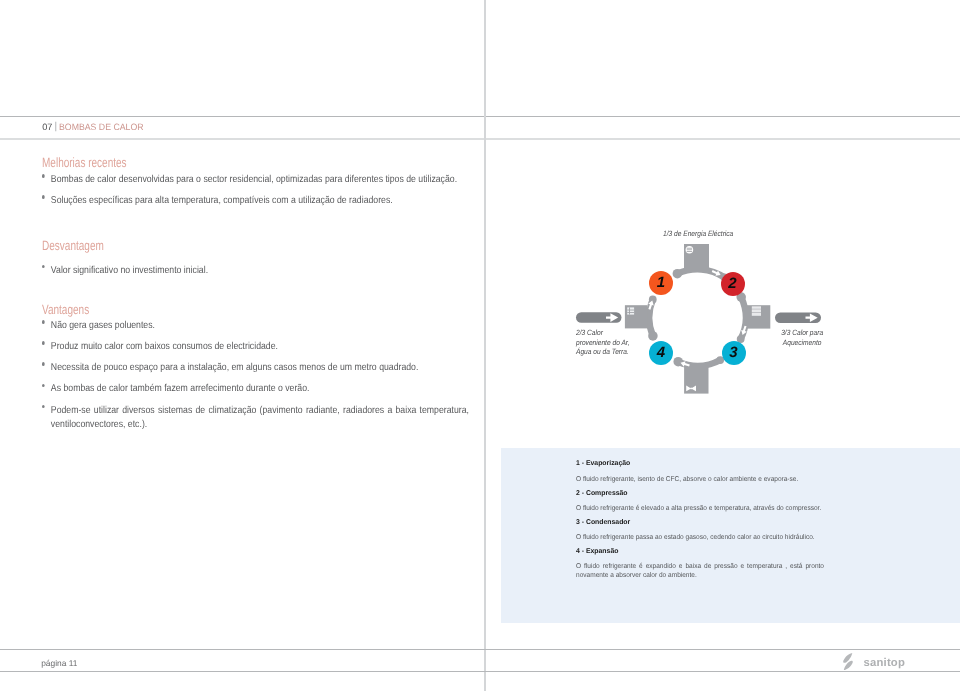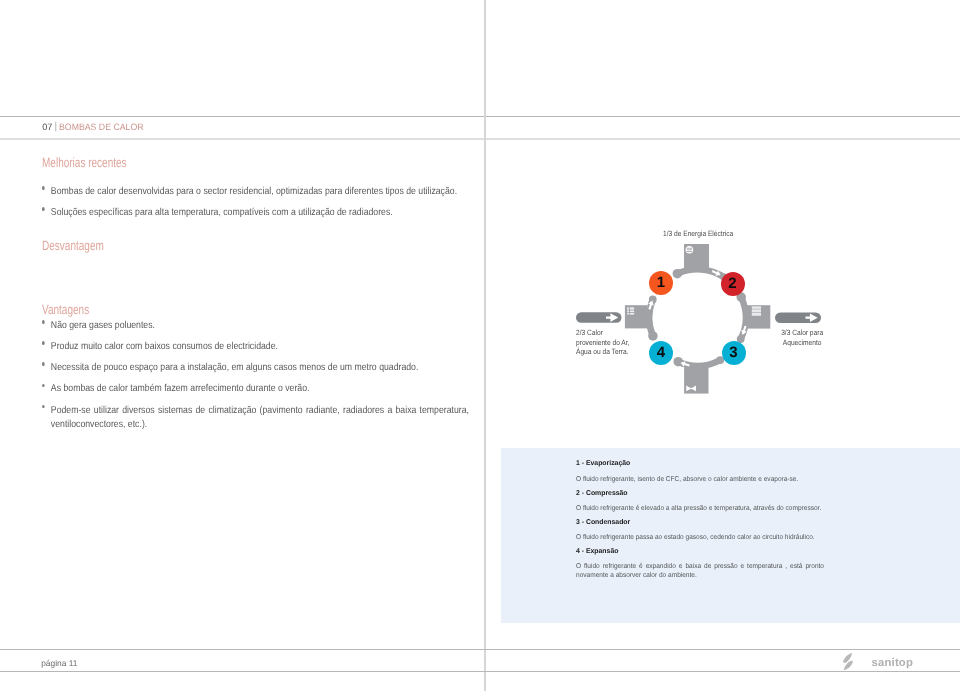--- a/index.html
+++ b/index.html
@@ -22,63 +22,66 @@
   .sect{position:absolute;left:41.5px;color:#dfa59b;font-size:13.5px;white-space:nowrap;
         transform:scaleX(0.742);transform-origin:left top;}
   .bullets{position:absolute;left:41.5px;width:580px;}
   .bl{position:relative;color:#58595b;font-size:10px;line-height:14.2px;padding-left:10.2px;margin-bottom:6.95px;
       white-space:nowrap;transform:scaleX(0.871);transform-origin:left top;}
   .bl .ast{position:absolute;left:-0.2px;top:1.2px;width:3.6px;height:3.6px;border-radius:50%;
            background:#7f8184;font-size:0;color:transparent;overflow:hidden;}
   .bl.wrap{white-space:normal;width:480px;text-align:justify;}
 
   
-  #diagram{position:absolute;left:555px;top:225px;width:300px;height:180px;}
+  #diagram{position:absolute;left:555px;top:225px;width:300px;height:180px;font-style:italic;}
   .dlabel{position:absolute;color:#4a4b4d;font-size:7.6px;line-height:9.65px;white-space:nowrap;
           transform:scaleX(0.872);transform-origin:left top;}
   #lbl-right{transform-origin:right top;}
   .circ{position:absolute;width:24px;height:24px;border-radius:50%;color:#0d0d0d;
         font-size:15px;font-weight:bold;text-align:center;line-height:24.6px;}
 
   
   #panel{position:absolute;left:501px;top:448px;width:459px;height:175px;background:#e9f0f9;}
   .pnl-h{position:absolute;left:74.5px;color:#1c1c1c;font-size:7px;font-weight:bold;white-space:nowrap;
          transform:scaleX(0.982);transform-origin:left top;}
   .pnl-b{position:absolute;left:74.5px;color:#55575a;font-size:7px;line-height:9.6px;white-space:nowrap;
          transform:scaleX(0.935);transform-origin:left top;}
 
   
   #hr-f1{left:0;top:649px;width:960px;height:1px;background:#b5b7b9;}
   #hr-f2{left:0;top:671px;width:960px;height:1px;background:#b5b7b9;}
   #pagina{position:absolute;left:41.2px;top:657.8px;color:#6a6b6d;font-size:8.4px;}
   #logo{position:absolute;left:842.5px;top:652.5px;height:19px;display:flex;align-items:flex-start;}
-  #logo .wm{color:#aeb0b2;font-size:11.3px;font-weight:bold;letter-spacing:0.2px;margin-left:19px;
+  #logo .wm{color:#aeb0b2;font-size:11.3px;font-weight:bold;letter-spacing:0.2px;margin-left:11px;
             line-height:21.3px;}
 </style>
 </head>
 <body>
 
 <div class="page">
   <div class="hr" id="hr-top"></div>
   <div class="hr" id="hr-bot"></div>
   <div class="vrule"></div>
 
   <div id="hdr">
     <span class="num">07</span>
       <span class="bar">|</span>
       <span class="ttl">BOMBAS DE CALOR</span>
   </div>
 
   <div class="sect" style="top:154.6px">Melhorias recentes</div>
-  <div class="bullets" style="top:185px">
+  <div class="bullets" style="top:173px">
     <div class="bl"><span class="ast">*</span><span>Bombas de calor desenvolvidas para o sector residencial, optimizadas para diferentes tipos de utilização.</span></div>
     <div class="bl"><span class="ast">*</span><span>Soluções específicas para alta temperatura, compatíveis com a utilização de radiadores.</span></div>
   </div>
 
   <div class="sect" style="top:238.3px">Desvantagem</div>
+  <div class="bullets" style="top:263.5px">
+    <div class="bl"><span class="ast">*</span><span>Valor significativo no investimento inicial.</span></div>
+  </div>
 
   <div class="sect" style="top:302.2px">Vantagens</div>
   <div class="bullets" style="top:319px">
     <div class="bl"><span class="ast">*</span><span>Não gera gases poluentes.</span></div>
     <div class="bl"><span class="ast">*</span><span>Produz muito calor com baixos consumos de electricidade.</span></div>
     <div class="bl"><span class="ast">*</span><span>Necessita de pouco espaço para a instalação, em alguns casos menos de um metro quadrado.</span></div>
     <div class="bl"><span class="ast">*</span><span>As bombas de calor também fazem arrefecimento durante o verão.</span></div>
     <div class="bl wrap"><span class="ast">*</span><span>Podem-se utilizar diversos sistemas de climatização (pavimento radiante, radiadores a baixa temperatura, ventiloconvectores, etc.).</span></div>
   </div>
 

